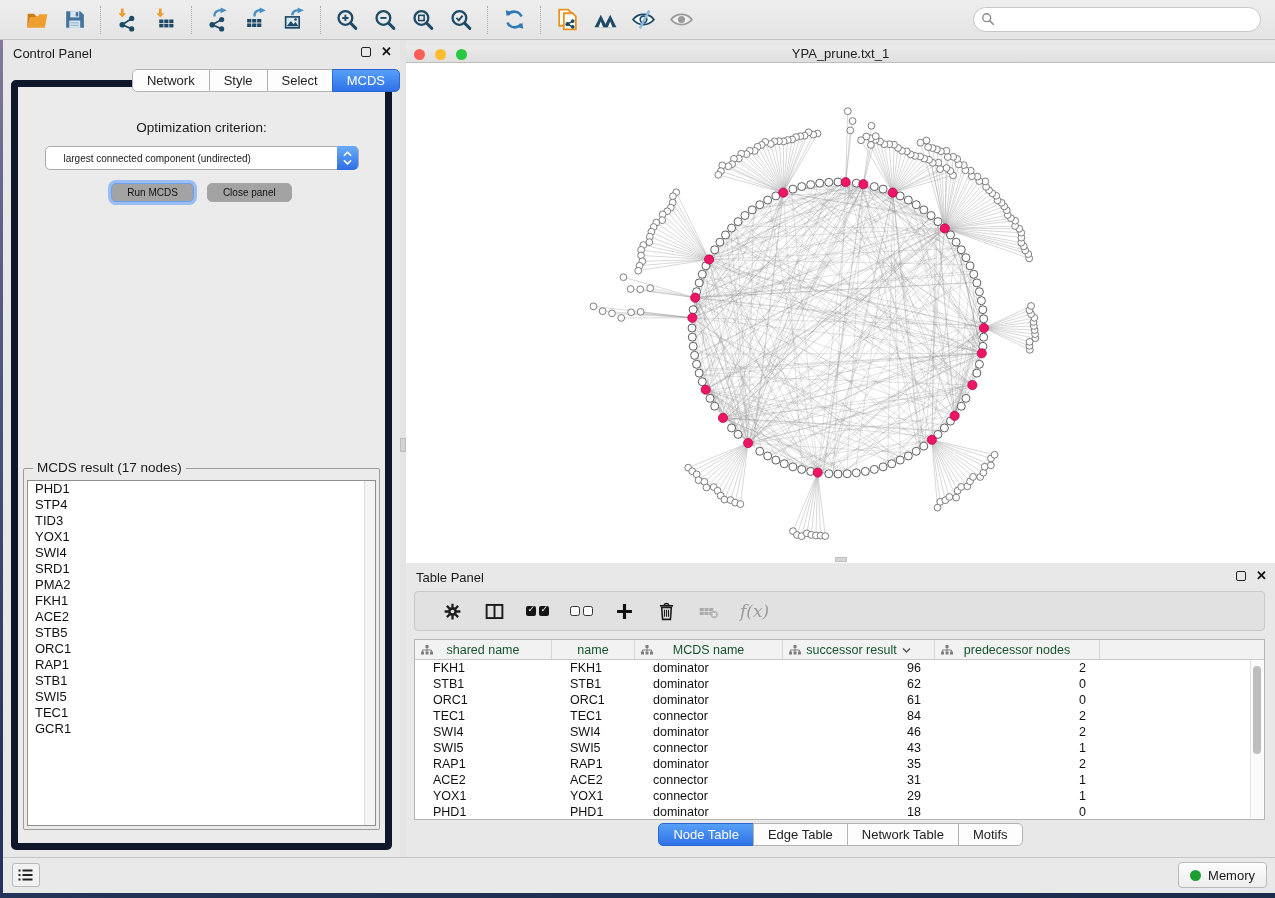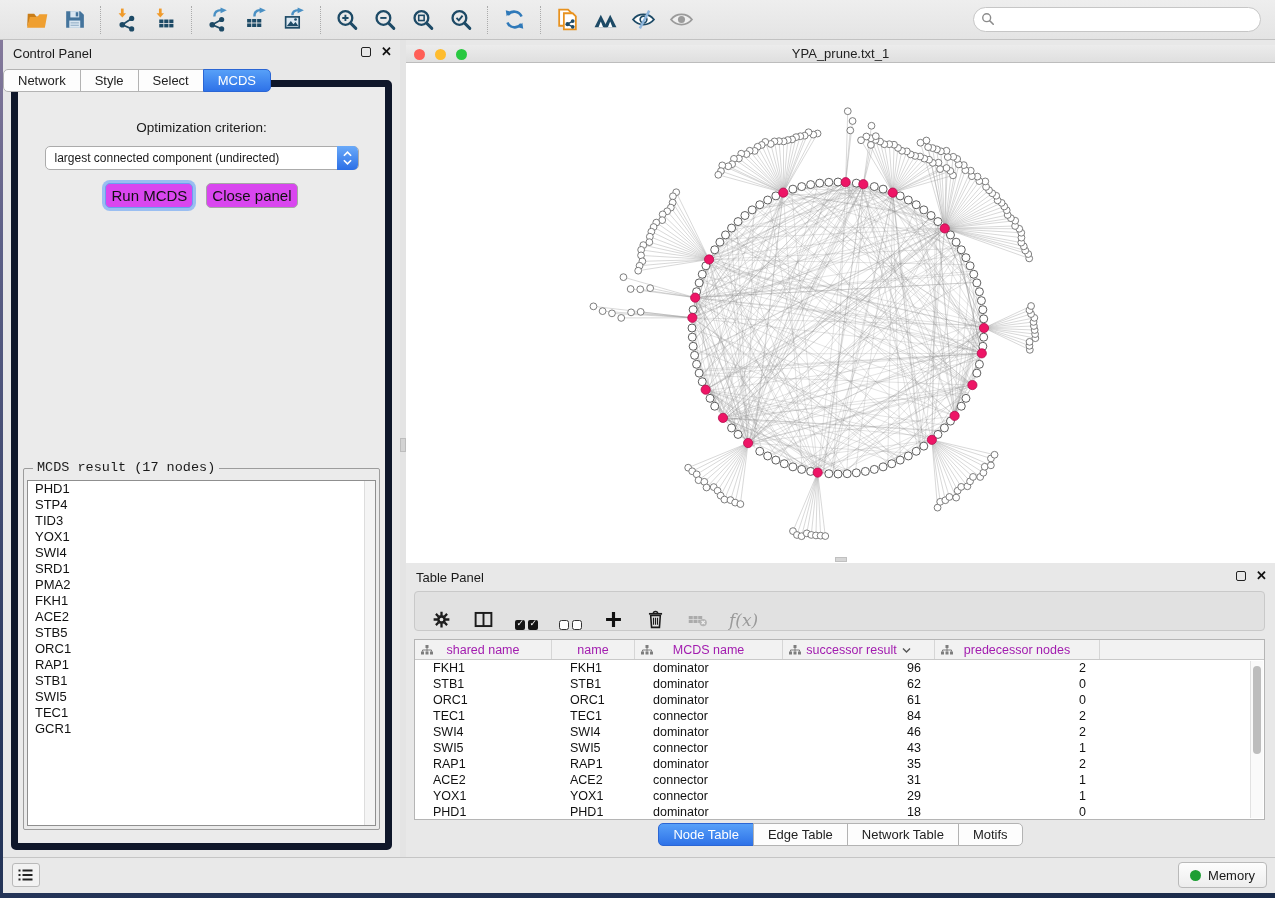--- a/index.html
+++ b/index.html
@@ -24,44 +24,44 @@
 
   
   .app { position:absolute; left:3px; top:40px; right:0; bottom:5px; background:#e8e8e8; }
 
   
   .control-panel { position:absolute; left:0; top:0; width:397px; height:817px; background:#e8e8e8; }
   .cp-header { position:relative; height:26px; padding:6px 10px 0; font-size:13px; color:#1a1a1a; }
   .win-btns { position:absolute; right:8px; top:7px; display:flex; gap:10px; align-items:center; }
   .float-box { width:10px; height:10px; border:1.6px solid #222; border-radius:2px; }
   .close-x { font-size:13px; font-weight:bold; color:#111; line-height:10px; }
-  .cp-tabs { position:absolute; left:0; right:0; top:29px; text-align:left; z-index:3; }
+  .cp-tabs { position:absolute; left:0; right:0; top:29px; text-align:right; z-index:3; }
   .seg { display:inline-flex; }
   .seg-tab { background:#fdfdfd; border:1px solid #b3b3b3; margin-left:-1px; padding:3px 14px;
              font-size:13px; color:#222; white-space:nowrap; }
   .seg-tab:first-child { border-radius:5px 0 0 5px; margin-left:0; }
   .seg-tab:last-child { border-radius:0 5px 5px 0; }
   .seg-tab.active { background:linear-gradient(#57a0f8,#2e72e8); border-color:#2b66d4; color:#fff; }
   .cp-box { position:absolute; left:8px; right:8px; top:40px; bottom:7px;
             background:#ebebeb; border:7px solid #0f172a; border-radius:5px; }
   .opt-label { text-align:center; margin-top:33px; font-size:13.5px; }
   .opt-select { position:relative; width:314px; height:24px; margin:11px auto 0; background:#fff;
                 border:1px solid #ababab; border-radius:5px; display:flex; align-items:center; }
-  .opt-select-value { padding-left:9px; font-size:12px; white-space:nowrap; }
+  .opt-select-value { padding-left:18px; font-size:10px; white-space:nowrap; }
   .opt-stepper { position:absolute; right:0; top:-1px; width:21px; height:24px; border-radius:0 5px 5px 0;
                  background:linear-gradient(#6aaaf9,#2c6fe6); display:flex; flex-direction:column;
                  align-items:center; justify-content:center; gap:2px; }
   .opt-stepper svg { width:9px; height:6px; }
   .btn-row { display:flex; justify-content:center; gap:13px; margin-top:13px; }
-  .push-btn { background:#d946ef; border:1px solid #a6a6a6; border-radius:5px; padding:3px 5px;
-              font-size:15px; color:#111; }
+  .push-btn { background:#a3a3a3; border:1px solid #a6a6a6; border-radius:5px; padding:3px 15px;
+              font-size:10px; color:#111; }
   .push-btn.focused { box-shadow:0 0 0 3px rgba(100,160,245,.6); border-color:#6b9ff0; }
   .mcds-fieldset { position:absolute; left:5px; right:5px; top:381px; bottom:13px;
                    border:1px solid #9c9c9c; border-radius:2px; }
-  .mcds-legend { position:absolute; top:-9px; left:9px; background:#ebebeb; padding:0 4px; font-size:13.5px;font-family:Liberation Mono, monospace; }
+  .mcds-legend { position:absolute; top:-9px; left:9px; background:#ebebeb; padding:0 4px; font-size:13.5px; }
   .mcds-list { position:absolute; left:3px; right:3px; top:11px; bottom:3px; background:#fff;
                border:1px solid #8f8f8f; overflow:hidden; }
   .mcds-scroll { position:absolute; right:0; top:0; bottom:0; width:11px; background:#f4f4f4; border-left:1px solid #ddd; }
   .mcds-item { height:16px; line-height:16px; padding-left:7px; font-size:13px; color:#111; }
 
   
   .v-split { position:absolute; left:397px; top:0; width:6px; height:817px; background:#e4e4e4; }
   .v-split .grip { position:absolute; left:0; top:398px; width:6px; height:14px; background:#d3d3d3; border:1px solid #bdbdbd; }
 
   
@@ -73,35 +73,35 @@
   .net-title { text-align:center; font-size:13px; line-height:18px; color:#222; }
   .net-canvas { position:absolute; left:0; right:0; top:18px; bottom:0; background:#fff; overflow:hidden; }
   .net-canvas svg { position:absolute; inset:0; }
   .h-grip { position:absolute; left:50%; bottom:1px; width:12px; height:5px; margin-left:-6px;
             background:#d6d6d6; border:1px solid #c0c0c0; }
 
   
   .table-panel { position:absolute; left:403px; top:523px; right:0; bottom:36px; background:#e8e8e8; }
   .tp-header { position:relative; height:26px; padding:7px 10px 0; font-size:13px; }
   .tp-toolbar { position:absolute; left:8px; right:10px; top:28px; height:40px; background:#e1e1e1;
-                border:1px solid #c9c9c9; border-radius:4px; display:flex; align-items:flex-end; gap:21px; padding:0 16px; }
+                border:1px solid #c9c9c9; border-radius:4px; display:flex; align-items:center; gap:21px; padding:0 27px; }
   .tt-btn { display:flex; align-items:center; justify-content:center; }
   .tt-btn svg { width:21px; height:21px; }
   .chk-pair { display:flex; gap:3px; }
   .chk { width:10px; height:10px; border-radius:2px; }
   .chk.on { background:#151515; position:relative; }
   .chk.on:after { content:"✓"; position:absolute; left:1.5px; top:-2.5px; color:#fff; font-size:9px; }
   .chk.off { border:1.6px solid #333; background:#fdfdfd; border-radius:2.5px; }
   .fx { font-family:"DejaVu Serif", serif; font-style:italic; font-size:17px; color:#9a9a9a; }
   .grid-table { position:absolute; left:8px; right:10px; top:76px; height:181px; background:#fff;
                 border:1px solid #b5b5b5; overflow:hidden; }
   .thead { display:grid; grid-template-columns:137px 83px 148px 152px 165px 1fr; height:20px;
            background:#f2f2f2; border-bottom:1px solid #c9c9c9; }
   .th { position:relative; display:flex; align-items:center; justify-content:center; font-size:12.5px;
-        color:#a21caf; border-right:1px solid #d6d6d6; gap:5px; }
+        color:#14532d; border-right:1px solid #d6d6d6; gap:5px; }
   .th:last-child { border-right:none; }
   .th .sitemap { position:absolute; left:6px; top:5px; }
   .trow { display:grid; grid-template-columns:137px 83px 148px 152px 165px 1fr; height:16px; }
   .td { font-size:12.5px; line-height:16px; color:#111; padding-left:18px; white-space:nowrap; }
   .td.num { text-align:right; padding-left:0; padding-right:14px; }
   .tbl-scroll { position:absolute; right:1px; top:21px; bottom:1px; width:13px; background:#fafafa; border-left:1px solid #e2e2e2; }
   .tbl-thumb { position:absolute; left:2px; right:2px; top:5px; height:88px; background:#bdbdbd; border-radius:5px; }
   .tp-tabs { position:absolute; left:0; right:0; bottom:11px; text-align:center; }
 
   

